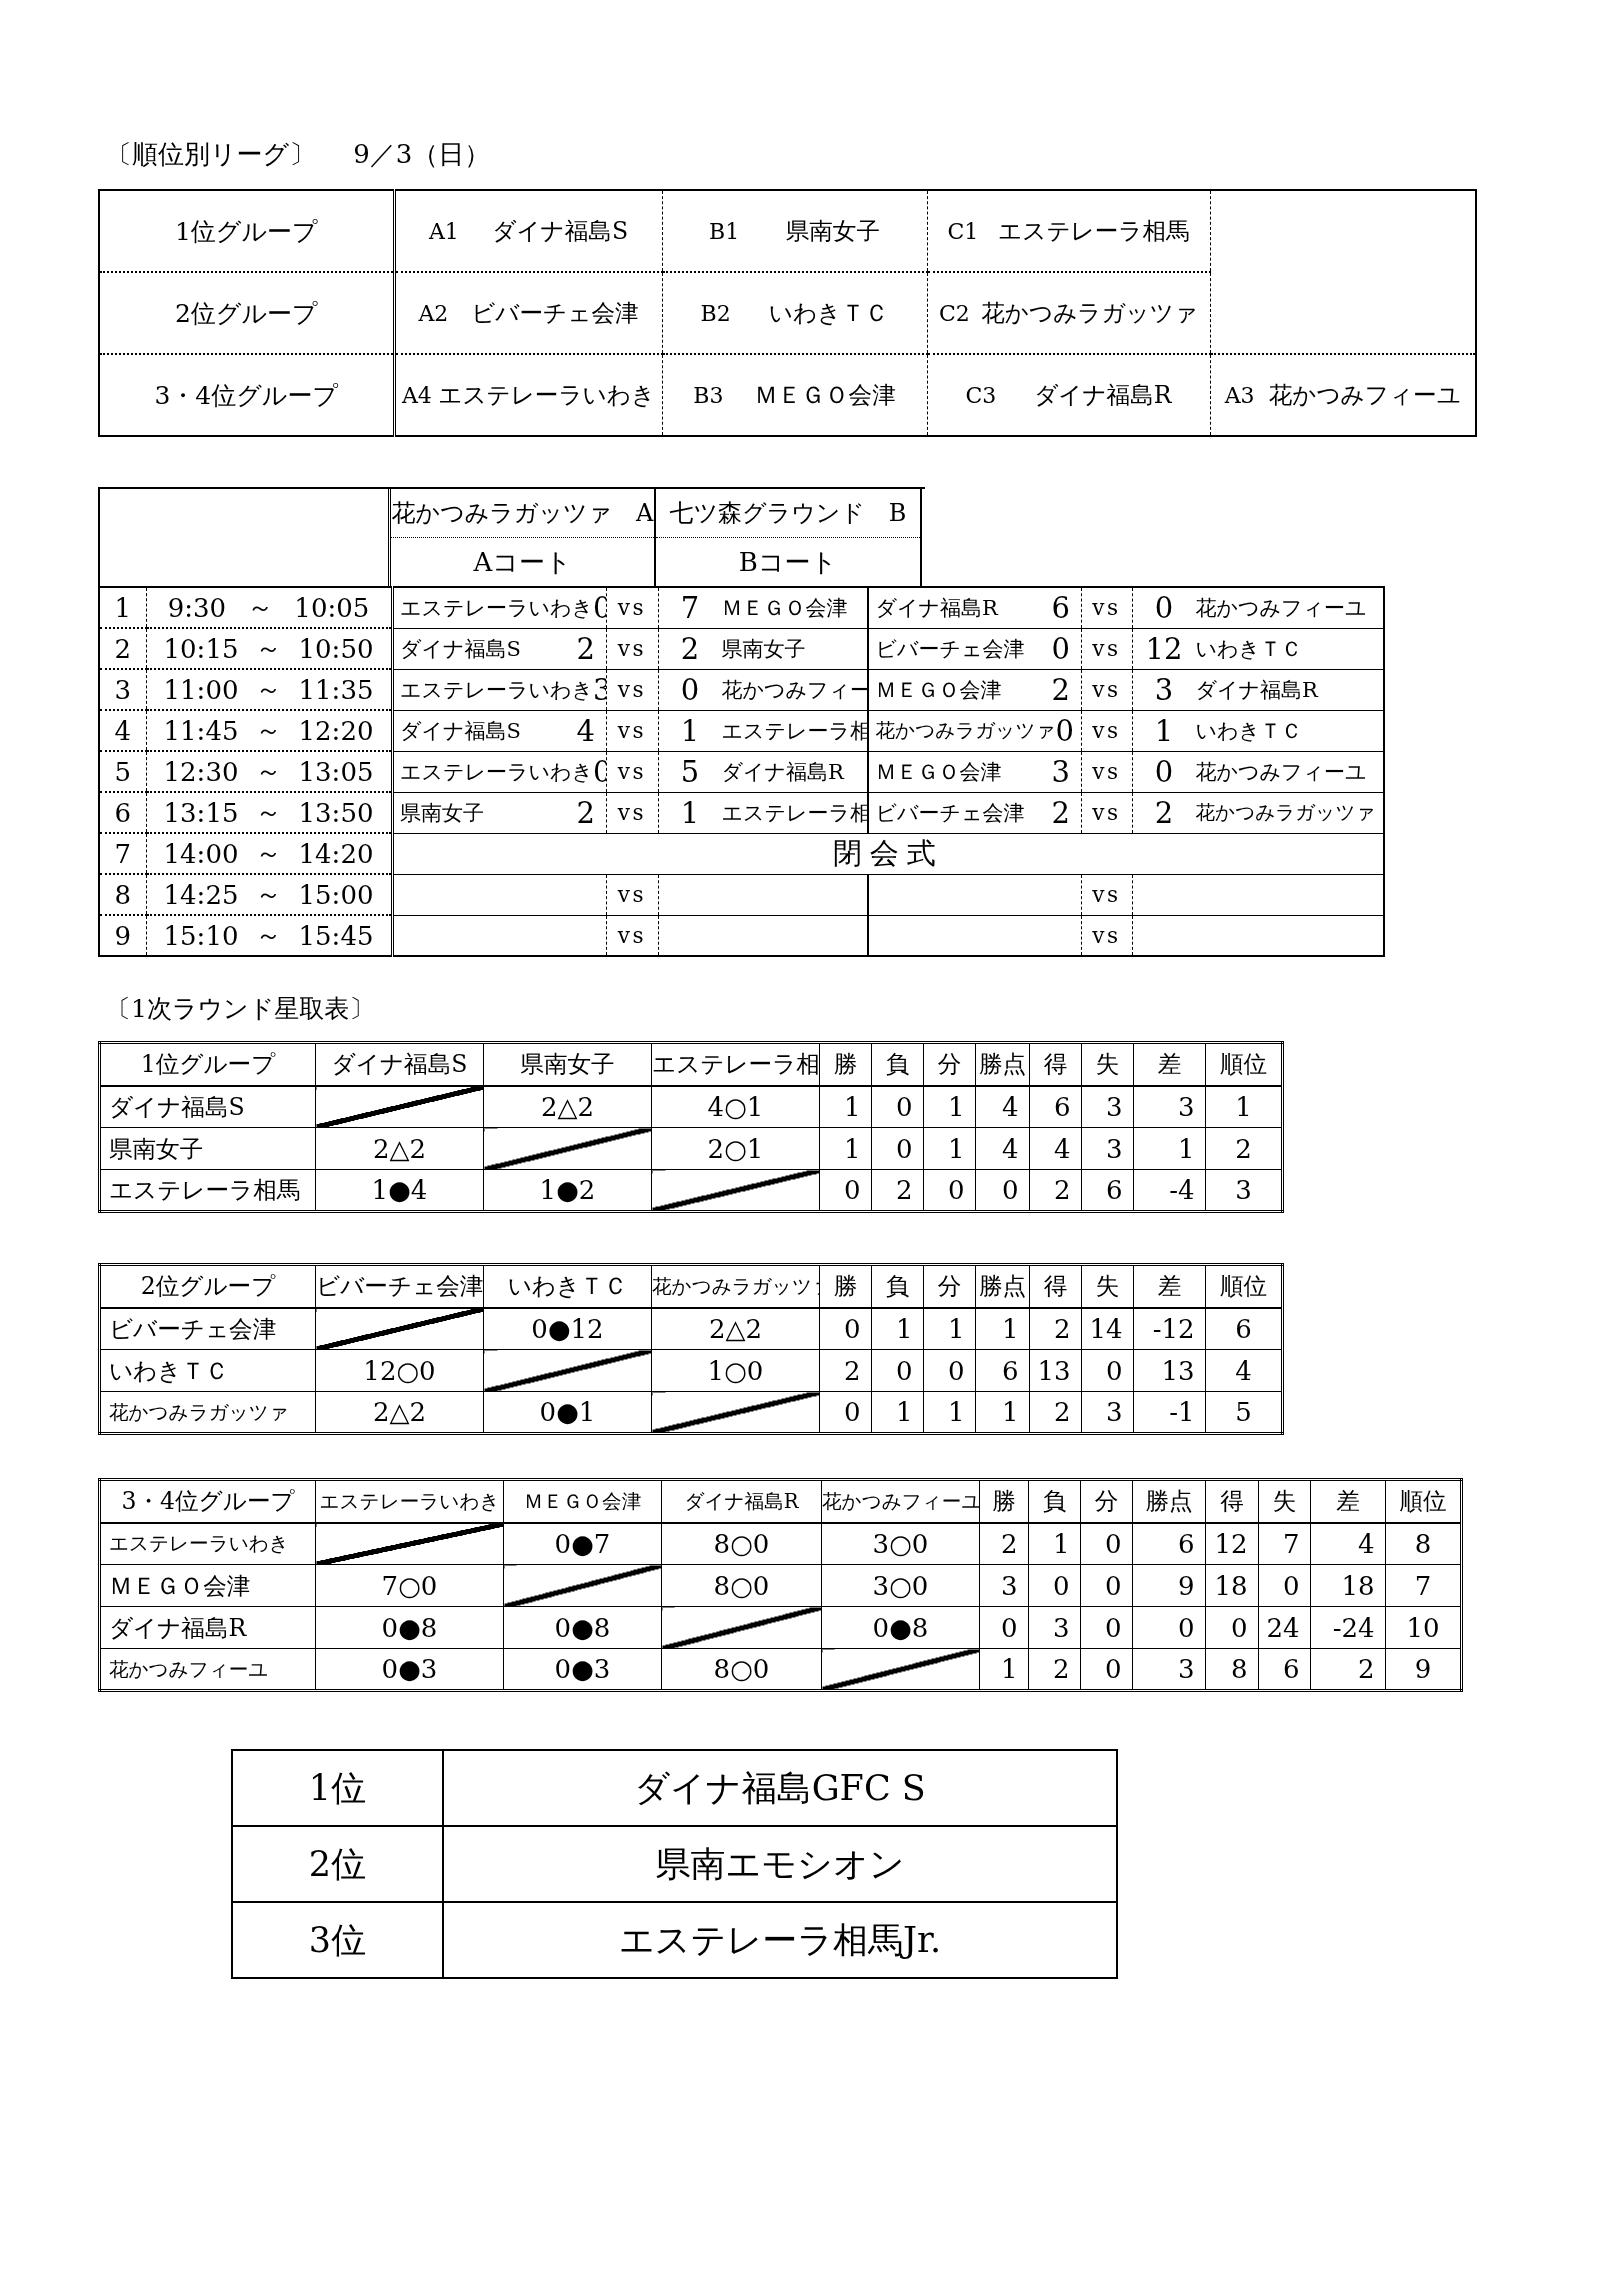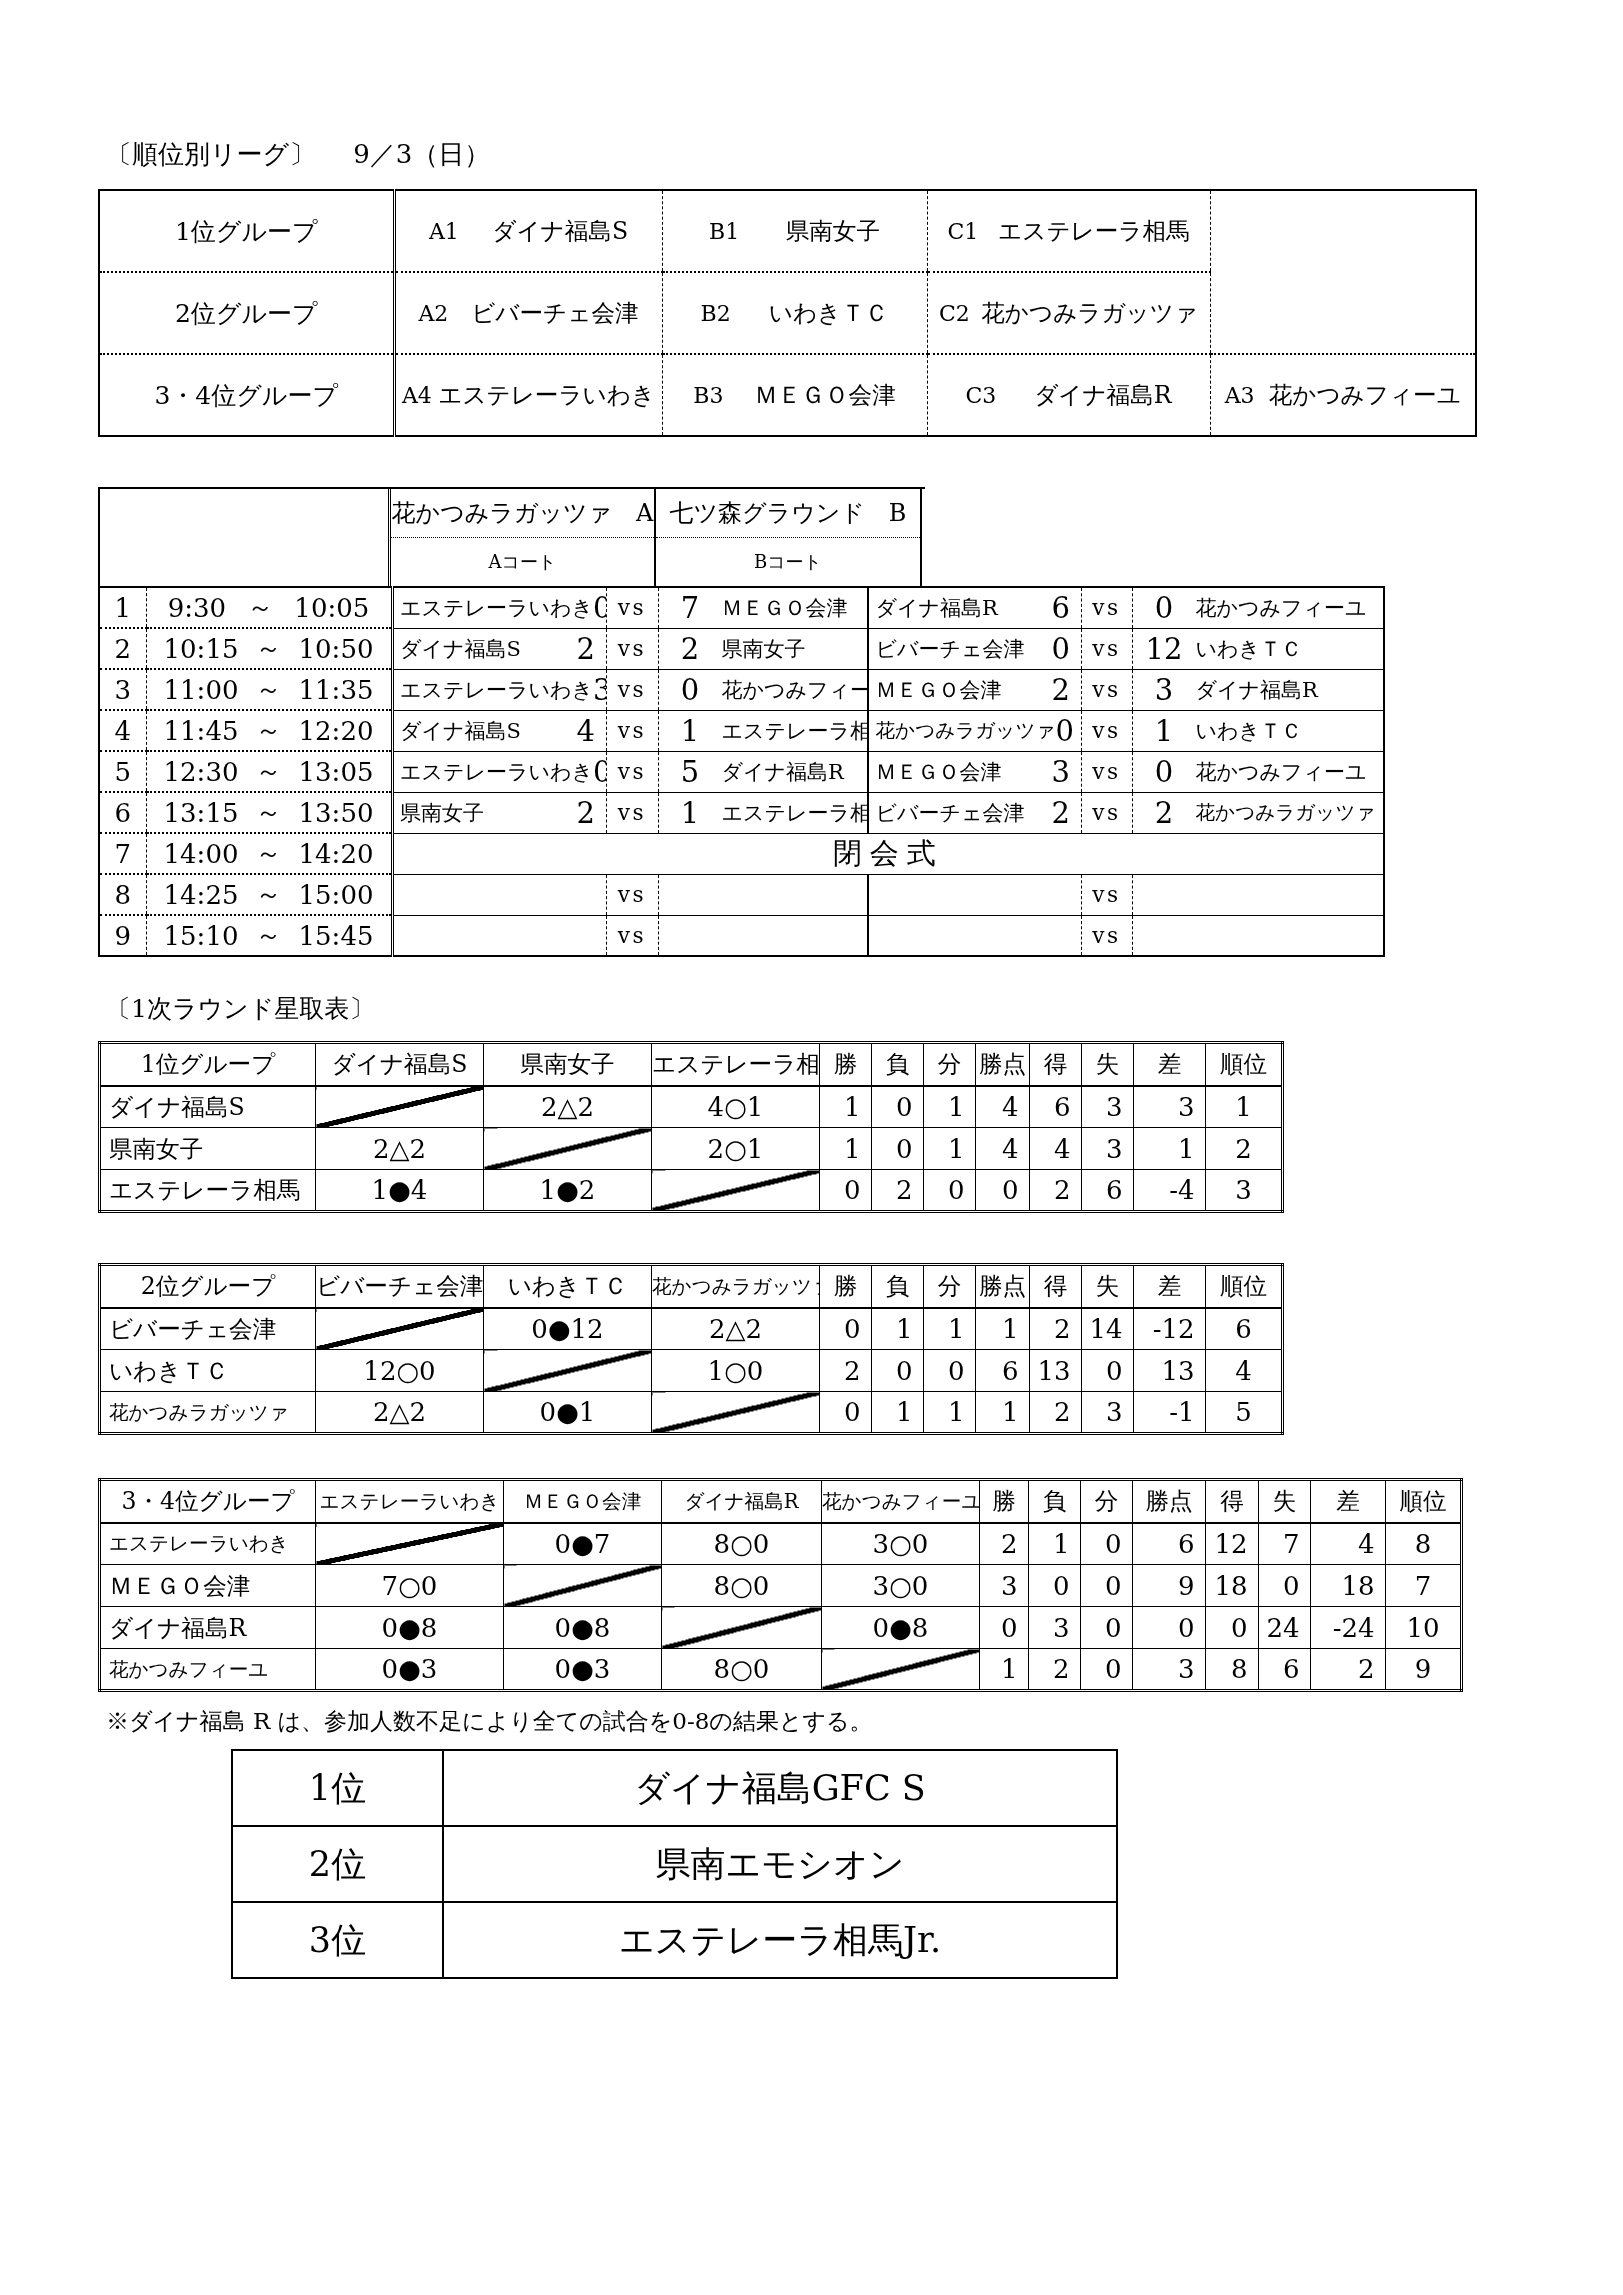--- a/index.html
+++ b/index.html
@@ -23,21 +23,21 @@
   .slot-in .tm{font-size:23.6px}
 
   
   .sched-head{position:absolute;left:98px;top:487px;width:827px;height:99px;display:flex;
               border-top:2.6px solid #000;border-left:2.6px solid #000;box-sizing:border-box;background:#fff}
   .sh-left{width:291px;border-right:3.9px double #000;box-sizing:border-box}
   .sh-box{display:flex;flex-direction:column;box-sizing:border-box}
   .sh-a{width:265px;border-right:2px solid #000}
   .sh-b{width:266px;border-right:2.6px solid #000}
   .sh-g{height:48px;border-bottom:1.3px dotted #000;display:flex;align-items:center;justify-content:center;font-size:24px}
-  .sh-c{flex:1;display:flex;align-items:center;justify-content:center;font-size:18px}
+  .sh-c{flex:1;display:flex;align-items:center;justify-content:center;font-size:26px}
 
   
   .t-sched{position:absolute;left:98px;top:586px;width:1286px;border:2.6px solid #000}
   .t-sched tr{height:41px}
   .c-no{font-size:26px;text-align:center;border-right:1.3px dashed #000;border-bottom:2px dotted #000}
   .c-time{border-right:3.9px double #000;border-bottom:2px dotted #000}
   .time-in{display:flex;align-items:center;justify-content:space-evenly;font-size:26px}
   .c-t1,.c-t1b{border-right:1.3px dashed #000;border-bottom:1.3px solid #000}
   .c-vs{border-right:1.3px dashed #000;border-bottom:1.3px solid #000;text-align:center;font-size:21.6px;letter-spacing:2.6px}
   .c-t2{border-right:2.6px solid #000;border-bottom:1.3px solid #000}
@@ -698,21 +698,20 @@
         <td class="st-stat">0</td>
         <td class="st-stat">3</td>
         <td class="st-stat">8</td>
         <td class="st-stat">6</td>
         <td class="st-stat">2</td>
         <td class="st-rank">9</td>
       </tr>
     </tbody>
   </table>
 
-  <div class="note">※ダイナ福島 R は、参加人数不足により全ての試合を0-8の結果とする。</div>
 
   <table class="t-final">
     <colgroup>
         <col style="width:211px">
         <col style="width:674px">
       </colgroup>
     <tbody>
         <tr>
       <td class="f-rank">1位</td>
       <td class="f-team">ダイナ福島GFC S</td>

